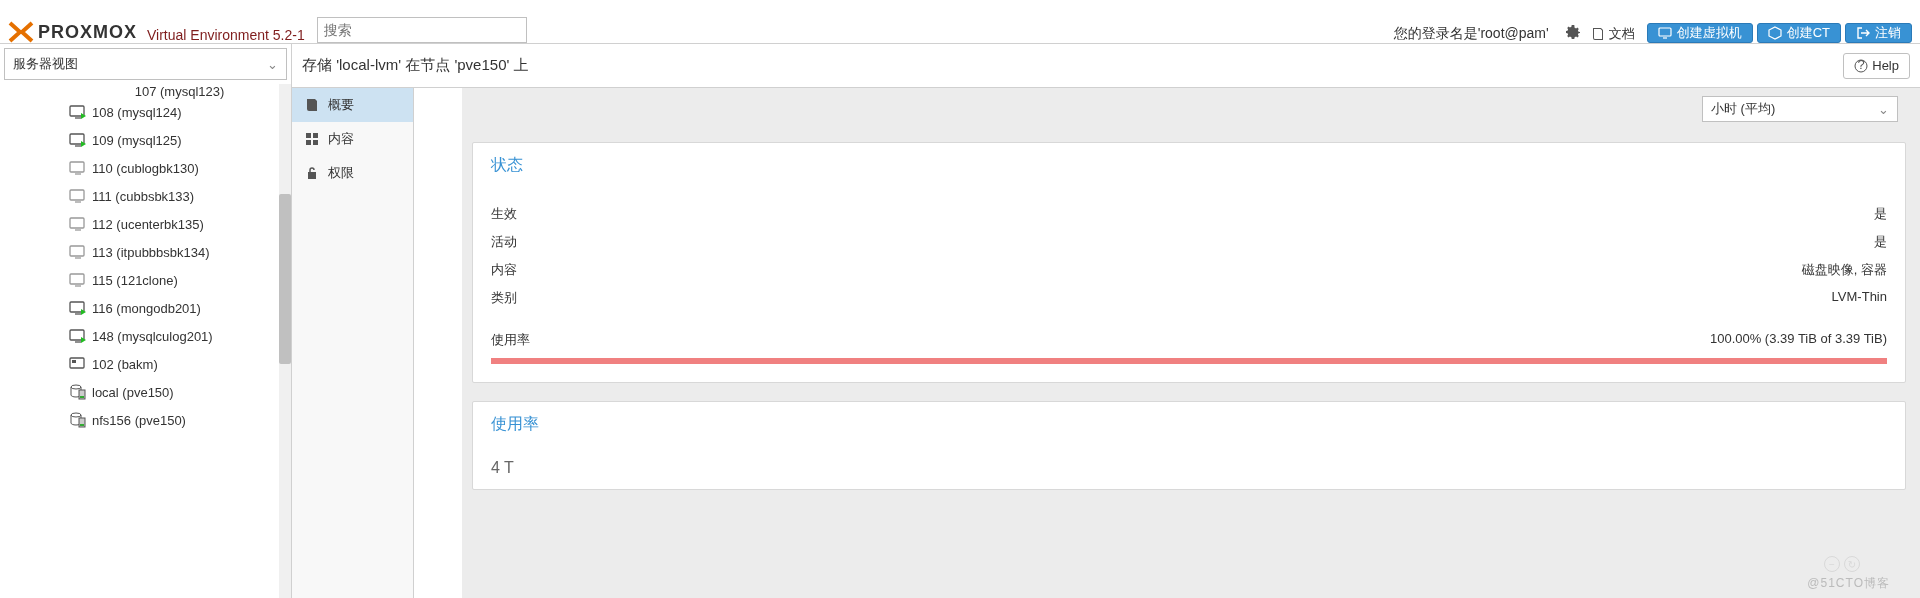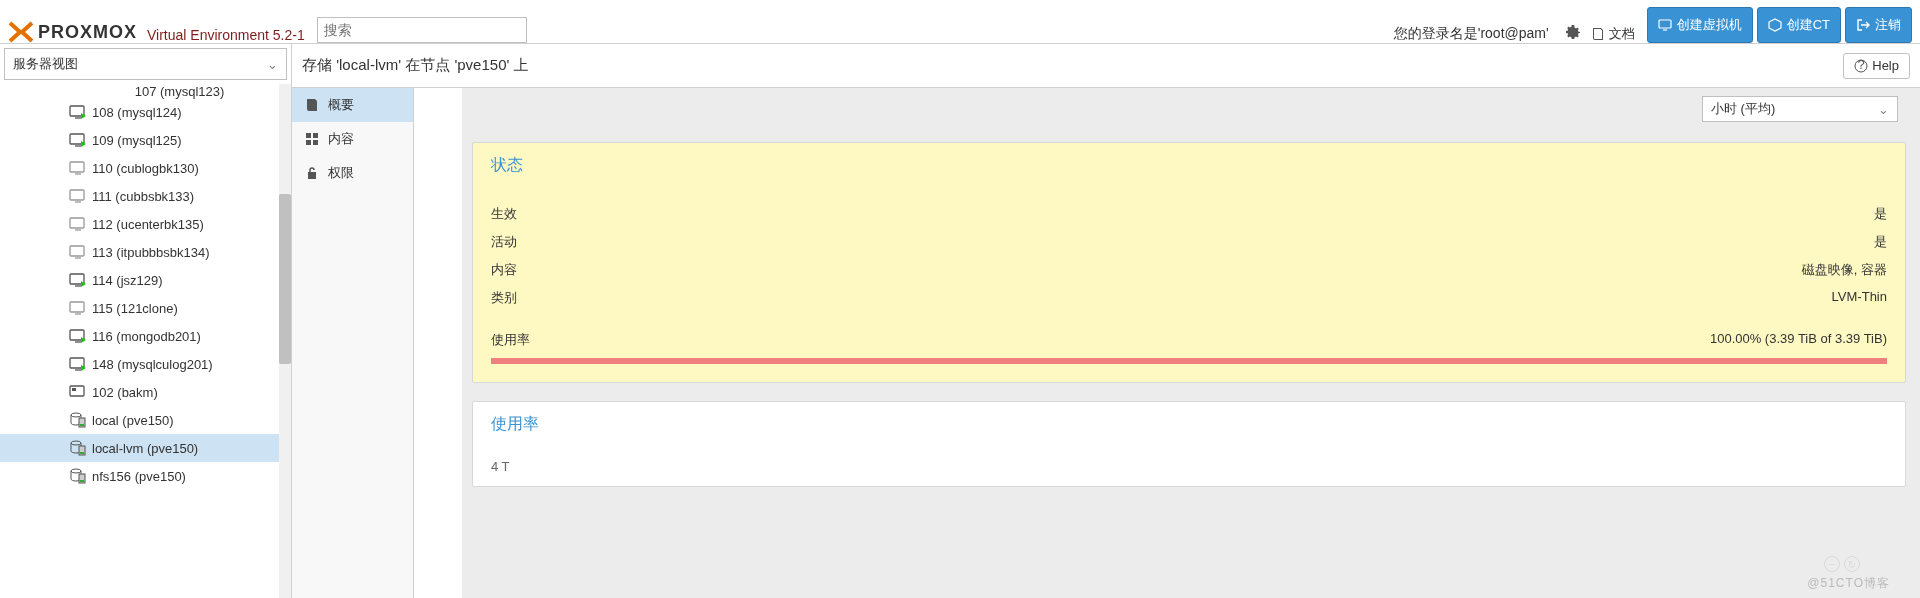--- a/index.html
+++ b/index.html
@@ -8,21 +8,21 @@
 
 .header { height:44px; display:flex; align-items:flex-end; padding:0 8px; border-bottom:1px solid #d0d0d0; background:#fff; }
 .logo { display:flex; align-items:center; gap:4px; margin-right:10px; }
 .logo svg { display:block; }
 .ver { color:#7f1d1d; margin-right:12px; font-size:14px; }
 .search { width:210px; height:26px; border:1px solid #c0c0c0; padding:0 6px; font-size:14px; }
 .spacer { flex:1; }
 .login-txt { color:#333; margin-right:6px; font-size:14px; }
 .gear { margin:0 10px; cursor:pointer; color:#555; }
 .doc-link { display:flex; align-items:center; gap:4px; color:#333; margin-right:8px; cursor:pointer; font-size:14px; }
-.btn { display:flex; align-items:center; gap:5px; height:36px; padding:0 10px; background:#3892d4; color:#fff; border:1px solid #2a7ab8; border-radius:3px; margin-left:4px; cursor:pointer; font-size:13px; }
+.btn { display:flex; align-items:center; gap:5px; height:20px; padding:0 10px; background:#3892d4; color:#fff; border:1px solid #2a7ab8; border-radius:3px; margin-left:4px; cursor:pointer; font-size:13px; }
 .btn svg { fill:#fff; }
 
 
 .main { display:flex; height:554px; }
 .sidebar { width:292px; border-right:1px solid #d0d0d0; display:flex; flex-direction:column; }
 .view-sel { height:32px; border:1px solid #c0c0c0; margin:4px; display:flex; align-items:center; padding:0 8px; background:#fff; cursor:pointer; font-size:14px; }
 .view-sel .chev { margin-left:auto; color:#888; }
 .tree { flex:1; overflow:hidden; position:relative; }
 .tree-item { height:28px; display:flex; align-items:center; padding-left:68px; cursor:pointer; white-space:nowrap; font-size:15px; }
 .tree-item.sel { background:#cde2f2; }
@@ -36,21 +36,21 @@
 .crumb-bar .title { font-size:15px; }
 .help-btn { margin-left:auto; display:flex; align-items:center; gap:4px; height:26px; padding:0 10px; border:1px solid #c0c0c0; border-radius:3px; background:#fff; cursor:pointer; }
 .body { flex:1; display:flex;gap:48px; }
 .tabs { width:122px; border-right:1px solid #d0d0d0; background:#f8f8f8; }
 .tab { height:34px; display:flex; align-items:center; gap:8px; padding-left:12px; cursor:pointer; font-size:14px; }
 .tab.active { background:#cde2f2; }
 .tab .ic { width:16px; display:flex; align-items:center; justify-content:center; color:#555; }
 .panel { flex:1; background:#ececec; padding:10px 14px 10px 10px; overflow:hidden; position:relative; }
 .time-sel { position:absolute; right:22px; top:8px; width:196px; height:26px; border:1px solid #c0c0c0; background:#fff; display:flex; align-items:center; padding:0 8px; cursor:pointer; font-size:13px; }
 .time-sel .chev { margin-left:auto; color:#888; }
-.card { background:#fef9c3; border:1px solid #d8d8d8; border-radius:2px; margin-top:44px; padding:12px 18px 18px 18px; }
+.card { background:#ffffff; border:1px solid #d8d8d8; border-radius:2px; margin-top:44px; padding:12px 18px 18px 18px; }
 .card-title { color:#3892d4; font-size:16px; margin-bottom:24px; }
 .row { display:flex; padding:5px 0; font-size:15px; }
 .row .k { width:200px; color:#333; }
 .row .v { margin-left:auto; color:#333; }
 .usage-bar { height:6px; background:#f08080; margin-top:4px; }
 .card2 { background:#fff; border:1px solid #d8d8d8; border-radius:2px; margin-top:18px; padding:12px 18px; }
 .watermark { position:absolute; right:30px; bottom:6px; color:#bbb; font-size:12px; letter-spacing:1px; }
 .corner-icons { position:absolute; right:60px; bottom:26px; display:flex; gap:4px; opacity:.3; }
 .corner-icons span { width:16px; height:16px; border:1px solid #aaa; border-radius:50%; display:flex; align-items:center; justify-content:center; font-size:10px; color:#aaa; }
 </style>
@@ -169,30 +169,20 @@
             <svg width="18" height="14" viewBox="0 0 18 14">
               <rect x="1" y="1" width="14" height="10" rx="1" fill="none" stroke="#999" stroke-width="1.3"></rect>
               <path d="M6 13h6" stroke="#999" stroke-width="1.3"></path>
             </svg>
           </span>
           <span>113 (itpubbbsbk134)</span>
         </div>
         <div class="tree-item">
           <span class="ic">
             <svg width="18" height="14" viewBox="0 0 18 14">
-              <rect x="1" y="1" width="14" height="10" rx="1" fill="none" stroke="#555" stroke-width="1.3"></rect>
-              <path d="M6 13h6" stroke="#555" stroke-width="1.3"></path>
-              <path d="M12 8l5 3-5 3z" fill="#2b2"></path>
-            </svg>
-          </span>
-          <span>114 (jsz129)</span>
-        </div>
-        <div class="tree-item">
-          <span class="ic">
-            <svg width="18" height="14" viewBox="0 0 18 14">
               <rect x="1" y="1" width="14" height="10" rx="1" fill="none" stroke="#999" stroke-width="1.3"></rect>
               <path d="M6 13h6" stroke="#999" stroke-width="1.3"></path>
             </svg>
           </span>
           <span>115 (121clone)</span>
         </div>
         <div class="tree-item">
           <span class="ic">
             <svg width="18" height="14" viewBox="0 0 18 14">
               <rect x="1" y="1" width="14" height="10" rx="1" fill="none" stroke="#555" stroke-width="1.3"></rect>
@@ -224,31 +214,20 @@
         <div class="tree-item">
           <span class="ic">
             <svg width="16" height="16" viewBox="0 0 16 16">
               <ellipse cx="6" cy="3" rx="5" ry="2" fill="none" stroke="#555"></ellipse>
               <path d="M1 3v8c0 1 2 2 5 2s5-1 5-2V3" fill="none" stroke="#555"></path>
               <rect x="9" y="6" width="6" height="9" fill="#ccc" stroke="#555"></rect>
               <rect x="10" y="12" width="4" height="2" fill="#3a3"></rect>
             </svg>
           </span>
           <span>local (pve150)</span>
-        </div>
-        <div class="tree-item sel">
-          <span class="ic">
-            <svg width="16" height="16" viewBox="0 0 16 16">
-              <ellipse cx="6" cy="3" rx="5" ry="2" fill="none" stroke="#555"></ellipse>
-              <path d="M1 3v8c0 1 2 2 5 2s5-1 5-2V3" fill="none" stroke="#555"></path>
-              <rect x="9" y="6" width="6" height="9" fill="#ccc" stroke="#555"></rect>
-              <rect x="10" y="12" width="4" height="2" fill="#3a3"></rect>
-            </svg>
-          </span>
-          <span>local-lvm (pve150)</span>
         </div>
         <div class="tree-item">
           <span class="ic">
             <svg width="16" height="16" viewBox="0 0 16 16">
               <ellipse cx="6" cy="3" rx="5" ry="2" fill="none" stroke="#555"></ellipse>
               <path d="M1 3v8c0 1 2 2 5 2s5-1 5-2V3" fill="none" stroke="#555"></path>
               <rect x="9" y="6" width="6" height="9" fill="#ccc" stroke="#555"></rect>
               <rect x="10" y="12" width="4" height="2" fill="#3a3"></rect>
             </svg>
           </span>
@@ -328,21 +307,21 @@
               </div>
             </div>
           <div class="row" style="margin-top:14px">
             <span class="k">使用率</span>
             <span class="v">100.00% (3.39 TiB of 3.39 TiB)</span>
           </div>
           <div class="usage-bar"></div>
         </div>
         <div class="card2">
           <div class="card-title">使用率</div>
-          <div style="color:#666;font-size:13px;margin-top:6px">4 T</div>
+          <div style="color:#666;font-size:16px;margin-top:6px">4 T</div>
         </div>
         <div class="corner-icons">
             <span>−</span>
             <span>↻</span>
           </div>
         <div class="watermark">@51CTO博客</div>
       </div>
     </div>
   </div>
 </div>

